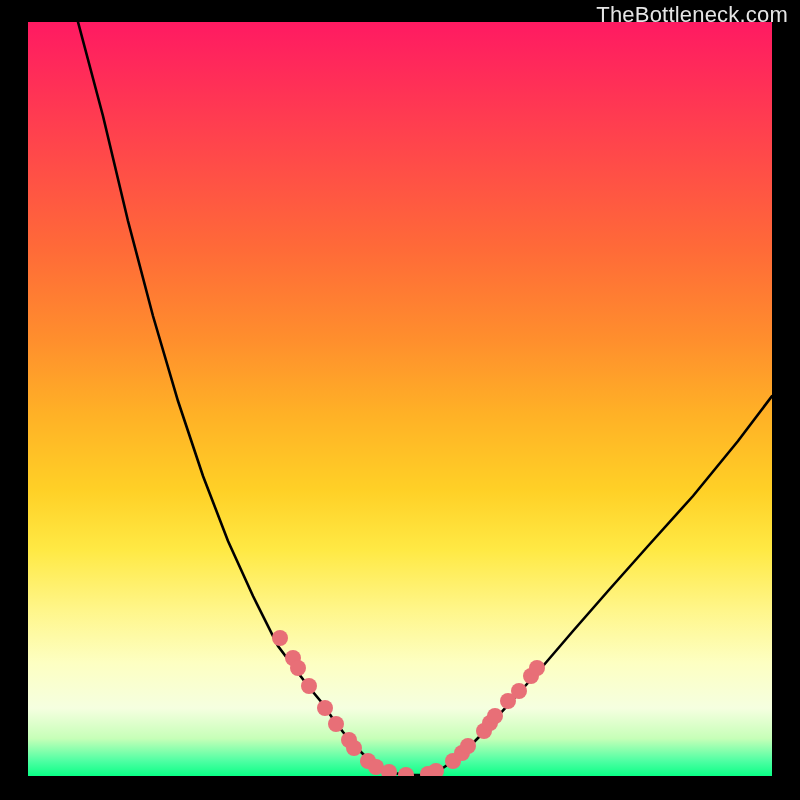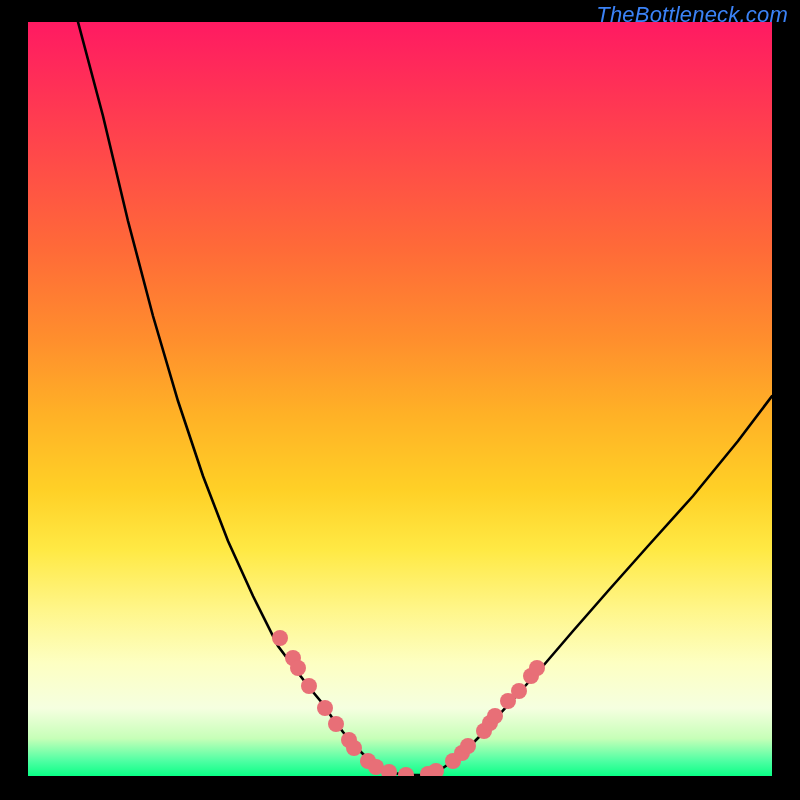--- a/index.html
+++ b/index.html
@@ -22,26 +22,25 @@
     left: 28px;
     top: 22px;
     width: 744px;
     height: 754px;
     overflow: hidden;
   }
   .watermark {
     position: absolute;
     top: 2px;
     right: 12px;
-    color: #3b82f6;
+    color: #e5e5e5;
     font-size: 22px;
     font-weight: 500;
     letter-spacing: 0.2px;
     z-index: 5;
-    font-style: italic;
   }
   .gradient {
     position: absolute;
     left: 0; top: 0; right: 0; bottom: 0;
     
     background: linear-gradient(to bottom,
       #ff1a62 0%,
       #ff2f57 8%,
       #ff4a49 18%,
       #ff6a38 30%,

